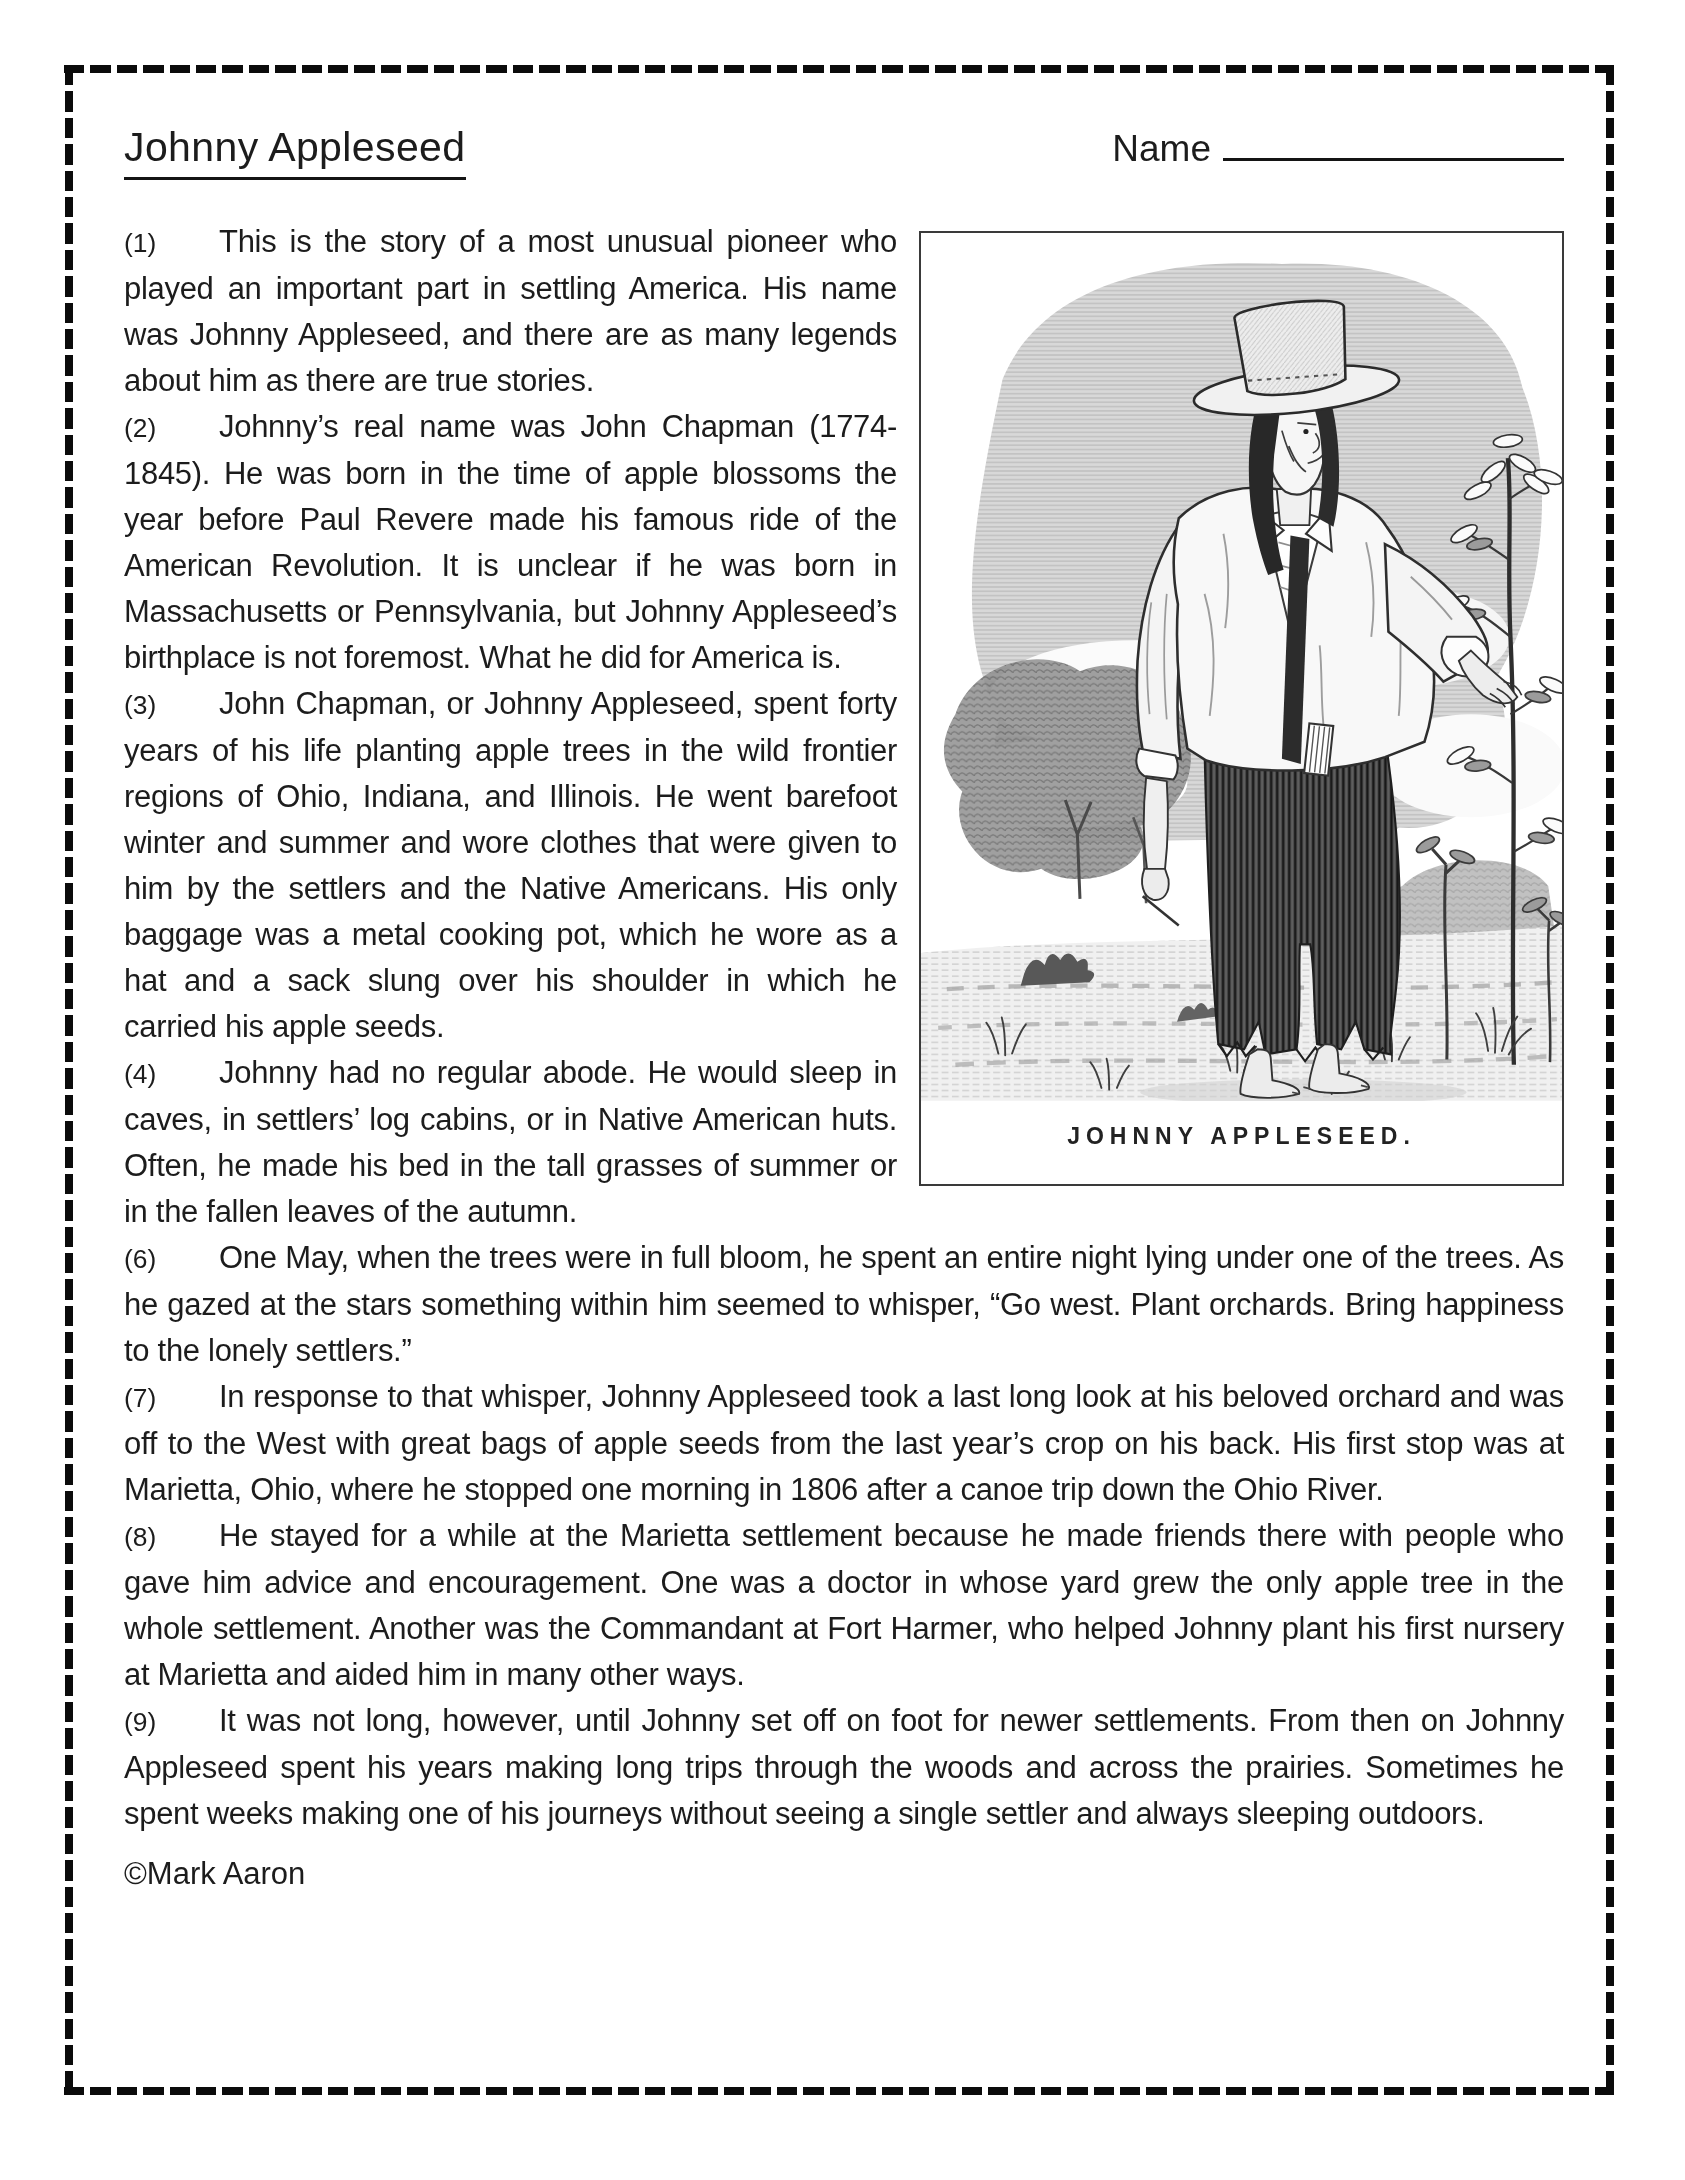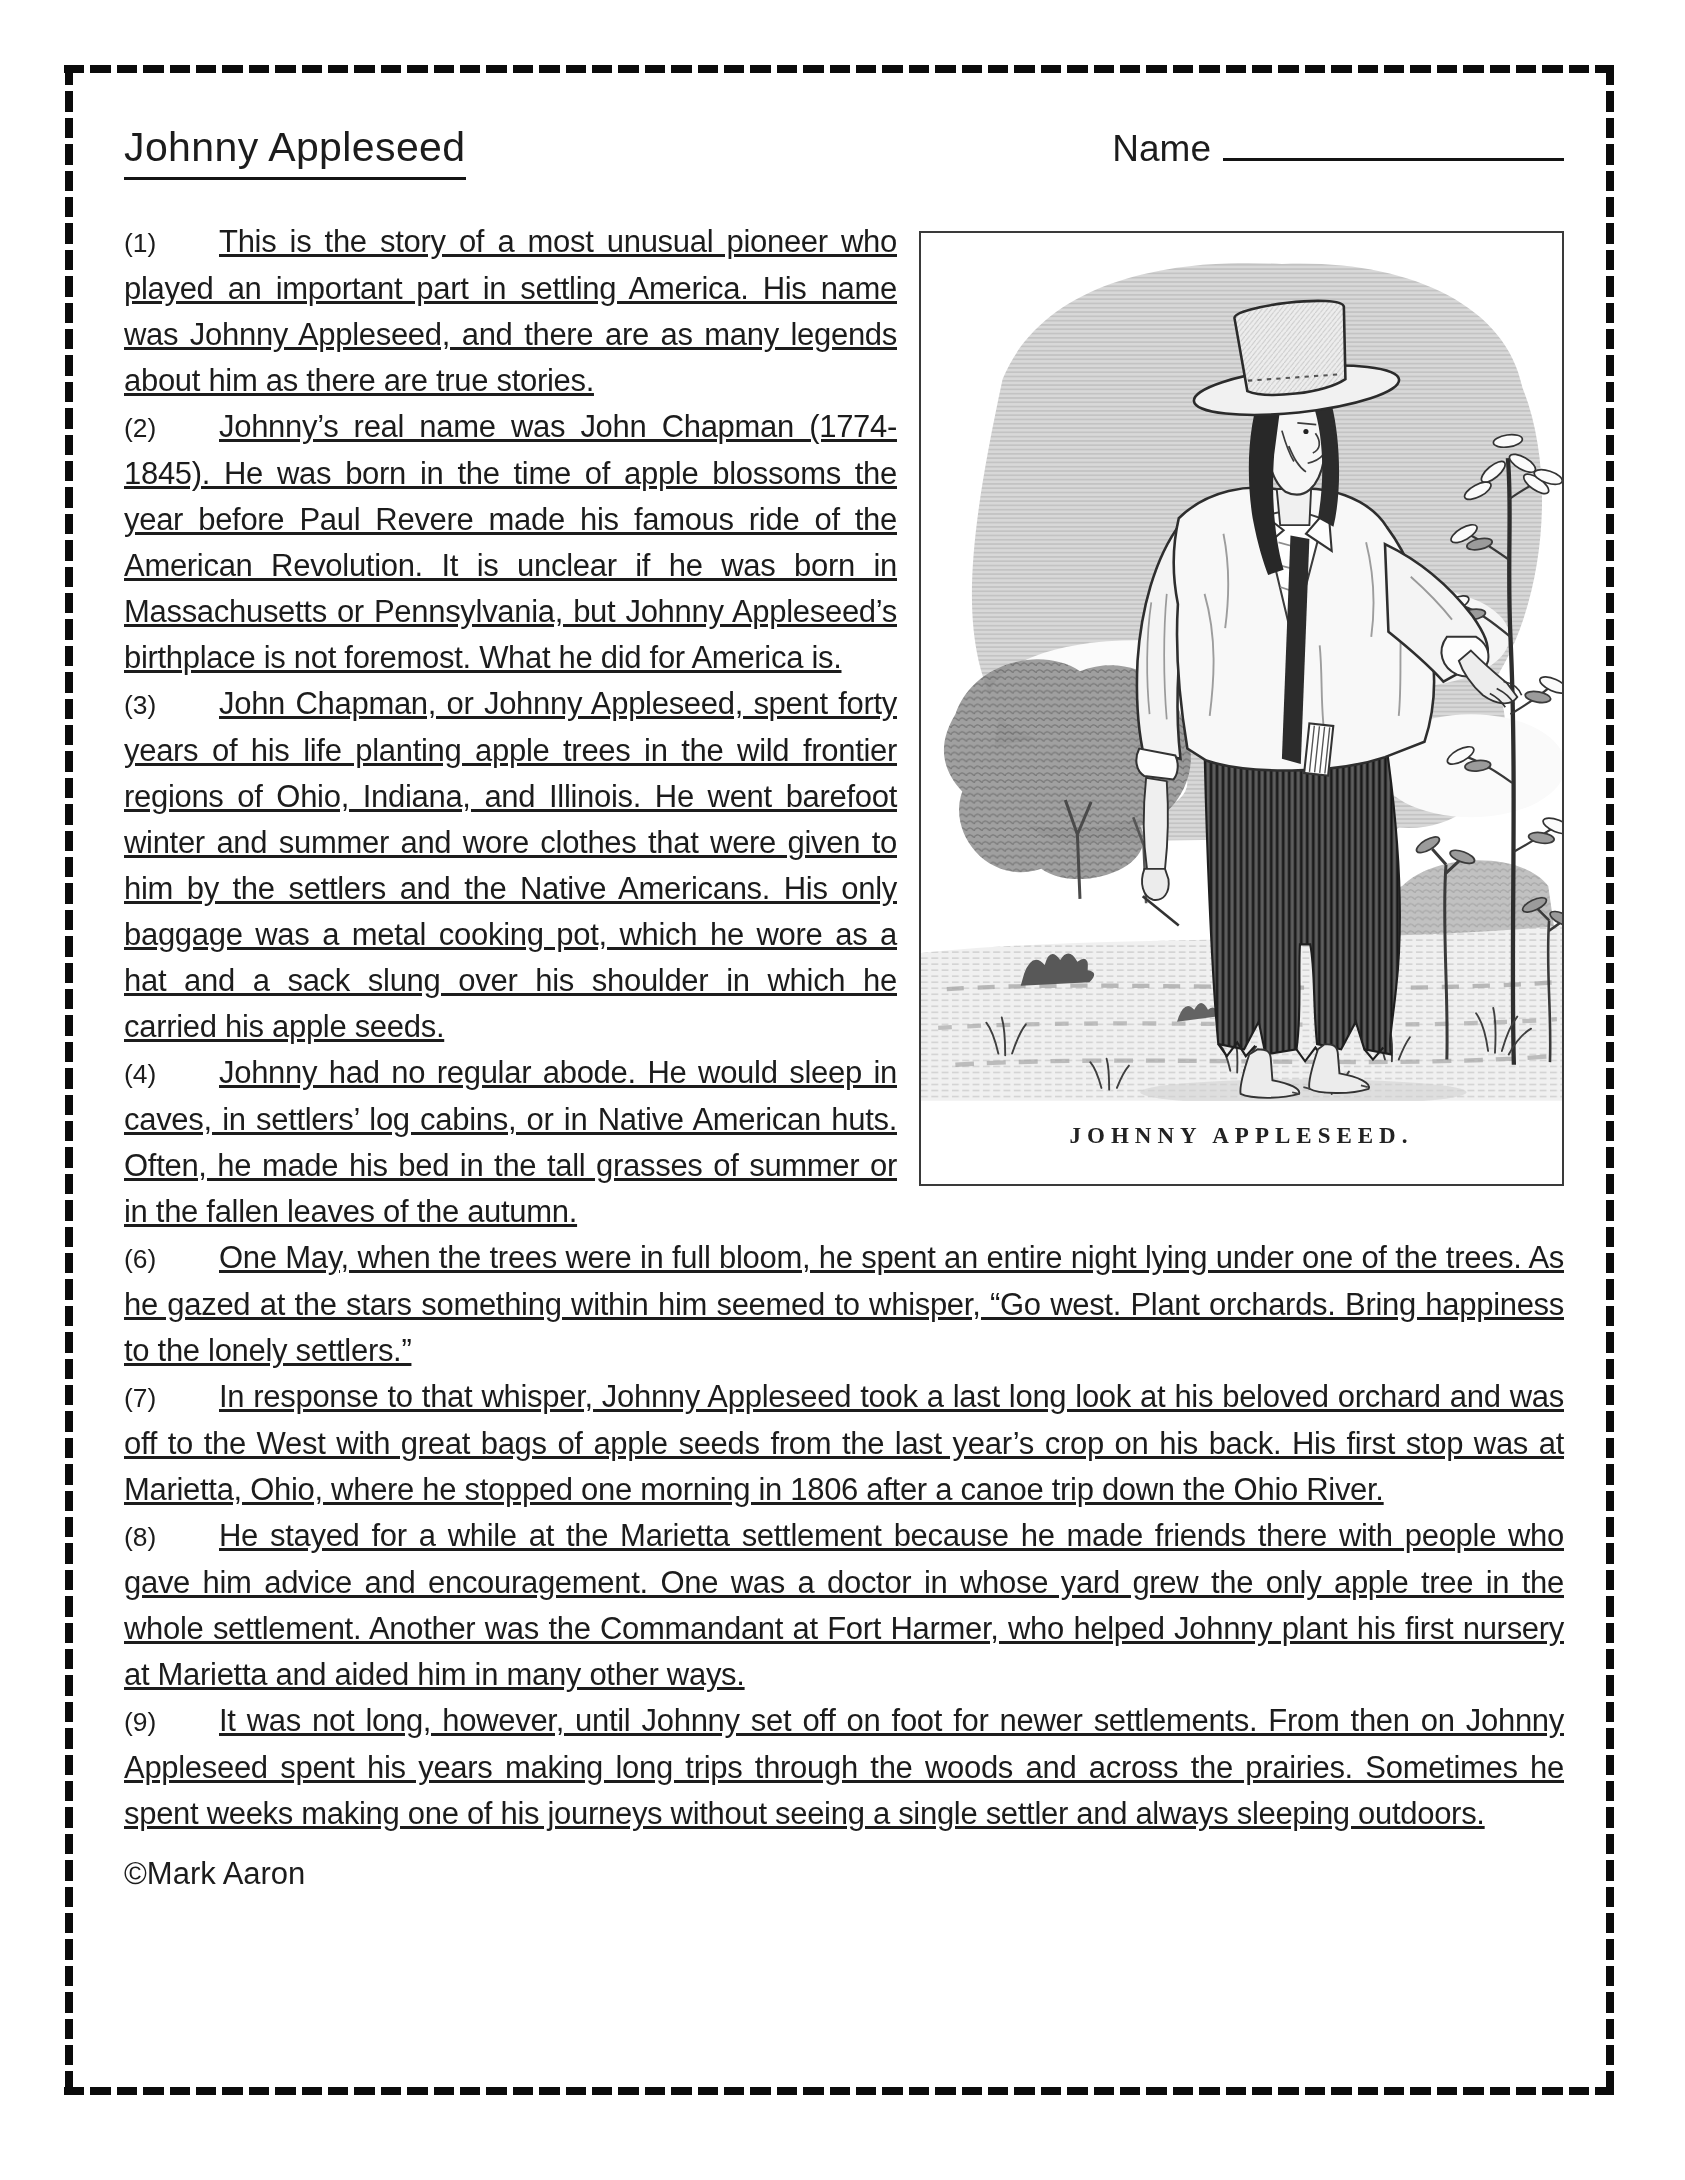--- a/index.html
+++ b/index.html
@@ -34,36 +34,36 @@
   .nameline{
     display:inline-block;width:341px;height:2.6px;
     border-bottom:3.4px solid #141414;margin-left:12px;
   }
 
   .bodytext{
     margin-top:39px;
     font-size:31px;line-height:46px;letter-spacing:-0.3px;
     text-align:justify;
   }
-  p.para{margin:0;text-decoration:underline;}
+  p.para{margin:0;}
   .pnum{
     display:inline-block;width:95px;
     font-size:26.4px;letter-spacing:0;
   }
 
   figure.illus{
     float:right;width:641px;
     margin:12px 0 19px 22px;
     border:2.6px solid #3a3a3a;
     background:#fff;
     padding:0;
   }
   .illus svg{display:block;width:100%;height:auto;}
   figcaption.cap{
-    font-family:Liberation Serif, serif;
+    font-family:Liberation Sans, sans-serif;
     font-weight:bold;font-size:23px;letter-spacing:6px;
     text-align:center;color:#222;
     padding:12px 0 25.6px 0;
   }
 
   .credit{font-size:31px;letter-spacing:0;margin-top:13.6px;text-align:left;}
 </style>
 </head>
 <body>
 

